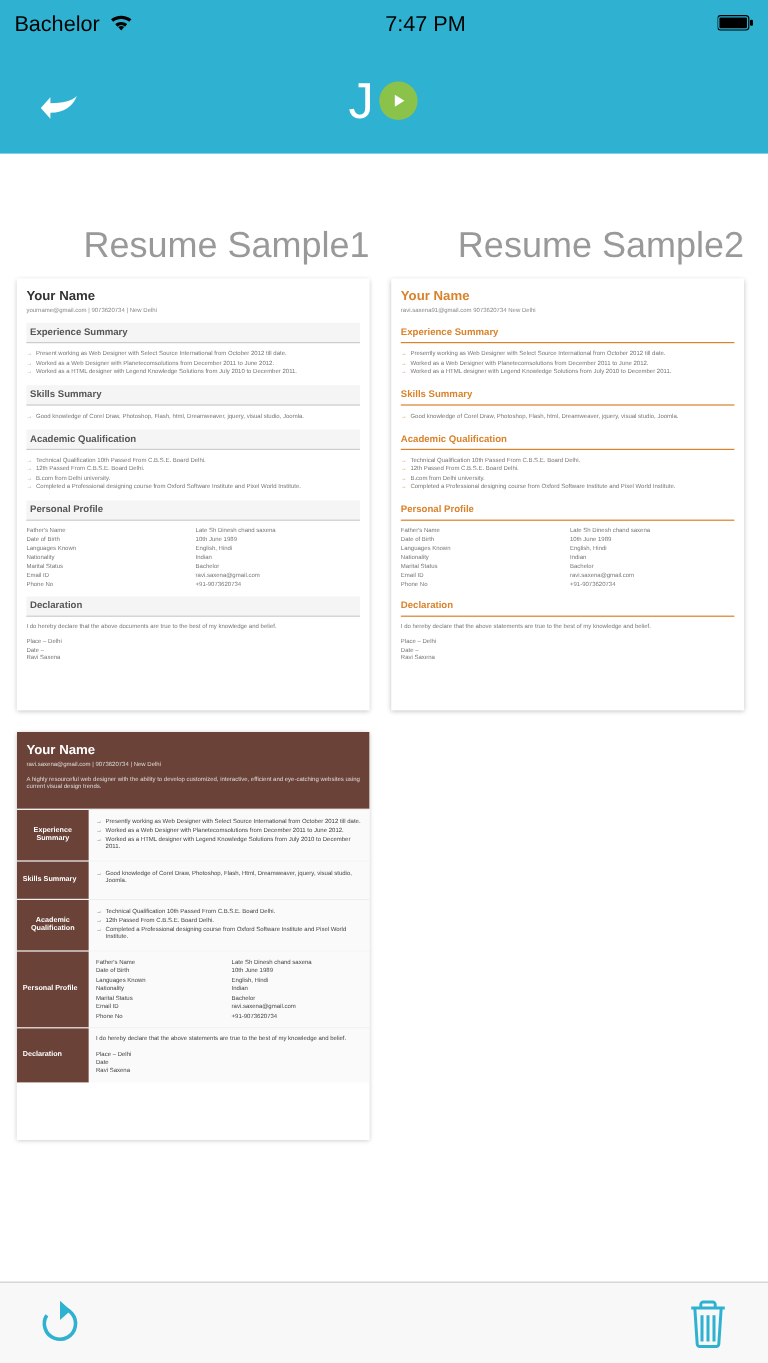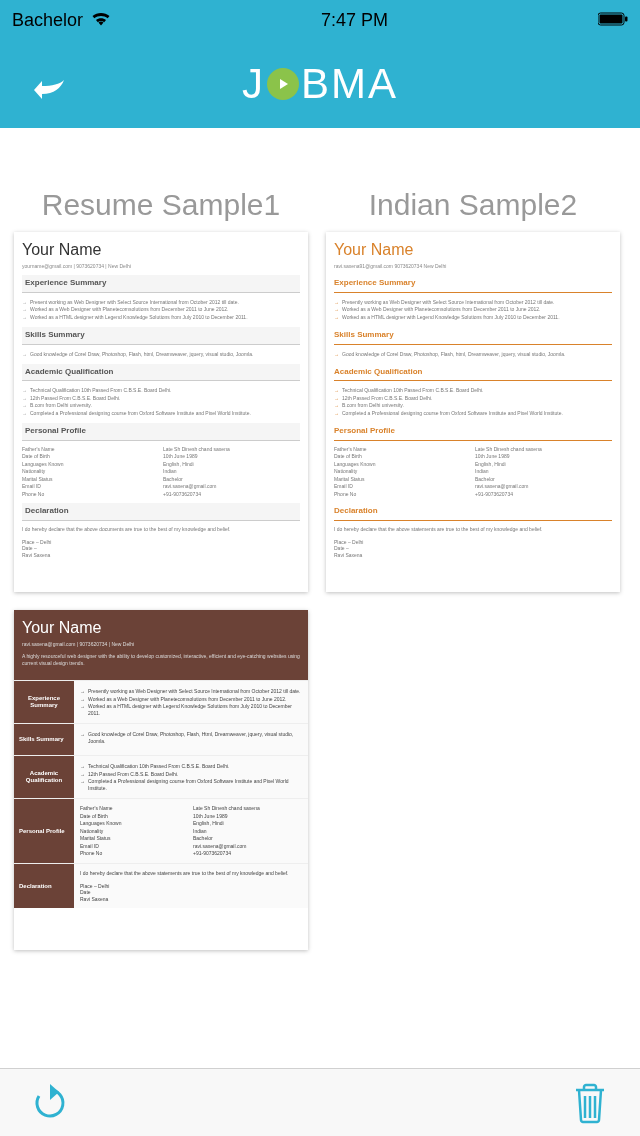--- a/index.html
+++ b/index.html
@@ -7,23 +7,23 @@
 .status-bar { height: 40px; background: #2fb2d1; display: flex; justify-content: space-between; align-items: center; padding: 0 12px; color: #000; font-size: 18px; font-weight: 500; }
 .status-left { display: flex; align-items: center; gap: 8px; }
 .status-right { display: flex; align-items: center; }
 .wifi-icon { display: inline-block; }
 .nav-bar { height: 88px; background: #2fb2d1; display: flex; align-items: center; position: relative; }
 .back-btn { position: absolute; left: 30px; top: 30px; width: 40px; height: 40px; display: flex; align-items: center; justify-content: center; cursor: pointer; }
 .logo { margin: 0 auto; color: #fff; font-size: 42px; font-weight: 300; letter-spacing: 2px; display: flex; align-items: center; }
 .logo-play { display: inline-flex; width: 32px; height: 32px; background: #8bc34a; border-radius: 50%; align-items: center; justify-content: center; margin: 0 2px; }
 .content { background: #fff; padding: 60px 14px 0; height: 940px; display: flex; flex-wrap: wrap; gap: 18px; justify-content: flex-start; align-content: flex-start; }
 .card-wrap { width: 294px; }
-.card-title { font-size: 30px; color: #999; text-align: center; margin-bottom: 10px; font-weight: 400; }
+.card-title { font-size: 30px; color: #999; text-align: right; margin-bottom: 10px; font-weight: 400; }
 .card { background: #fff; box-shadow: 0 1px 4px rgba(0,0,0,0.25); padding: 8px; height: 360px; font-size: 6px; line-height: 1.3; color: #444; overflow: hidden; }
-.c1 .r-name, .c2 .r-name, .c3 .r-name { font-size: 16px; font-weight: normal; margin-bottom: 2px; }
+.c1 .r-name, .c2 .r-name, .c3 .r-name { font-size: 11px; font-weight: bold; margin-bottom: 2px; }
 .c1 .r-name { color: #333; }
 .c2 .r-name { color: #d9822b; }
 .c3 .r-name { color: #fff; }
 .r-contact { font-size: 5px; color: #888; margin-bottom: 6px; }
 .c2 .r-contact { color: #888; }
 .sec-h { font-size: 8px; font-weight: bold; padding: 3px 0; border-bottom: 1px solid #ccc; margin-top: 4px; margin-bottom: 3px; }
 .c1 .sec-h { background: #f5f5f5; color: #555; padding-left: 3px; }
 .c2 .sec-h { color: #d9822b; border-bottom: 1px solid #d9822b; }
 .sec-body { font-size: 5px; color: #777; padding: 2px 0; }
 .sec-body .bullet { display: block; padding-left: 8px; position: relative; margin: 1px 0; }
@@ -71,21 +71,20 @@
         <path fill="#fff" d="M32 4c-3 8-10 14-22 14v5L2 14 10 5v5c10 0 18-2 22-6z"></path>
       </svg>
   </div>
   <div class="logo">
     <span>J</span>
     <span class="logo-play">
       <svg width="14" height="14" viewBox="0 0 14 14">
           <path fill="#fff" d="M4 2l8 5-8 5z"></path>
         </svg>
     </span>
-    <span>BMA</span>
   </div>
 </div>
 
 <div class="content">
 
   <div class="card-wrap">
     <div class="card-title">Resume Sample1</div>
     <div class="card c1">
       <div class="r-name">Your Name</div>
       <div class="r-contact">yourname@gmail.com  |  9073620734  |  New Delhi</div>
@@ -127,21 +126,21 @@
       <div class="sec-body">
         <div>I do hereby declare that the above documents are true to the best of my knowledge and belief.</div><br>
         <div>Place – Delhi</div>
         <div>Date –</div>
         <div>Ravi Saxena</div>
       </div>
     </div>
   </div>
 
   <div class="card-wrap">
-    <div class="card-title">Indian Sample2</div>
+    <div class="card-title">Resume Sample2</div>
     <div class="card c2">
       <div class="r-name">Your Name</div>
       <div class="r-contact">ravi.saxena91@gmail.com   9073620734   New Delhi</div>
       <div class="sec-h">Experience Summary</div>
       <div class="sec-body">
         <span class="bullet">Presently working as Web Designer with Select Source International from October 2012 till date.</span>
         <span class="bullet">Worked as a Web Designer with Planetecomsolutions from December 2011 to June 2012.</span>
         <span class="bullet">Worked as a HTML designer with Legend Knowledge Solutions from July 2010 to December 2011.</span>
       </div>
       <div class="sec-h">Skills Summary</div>

